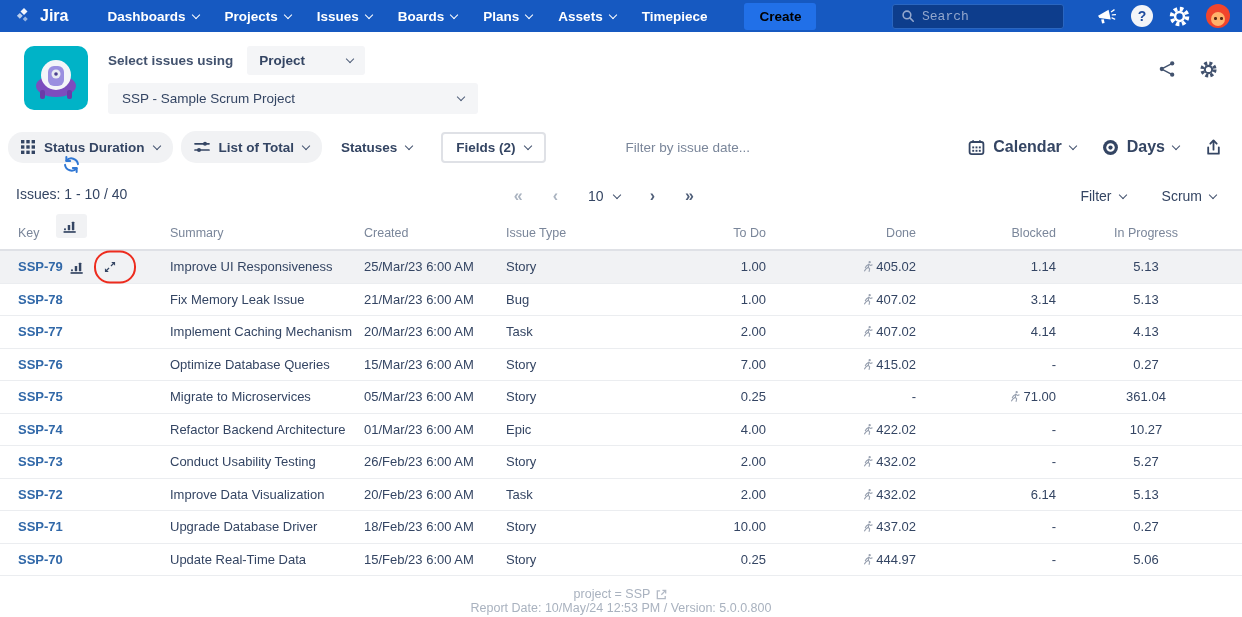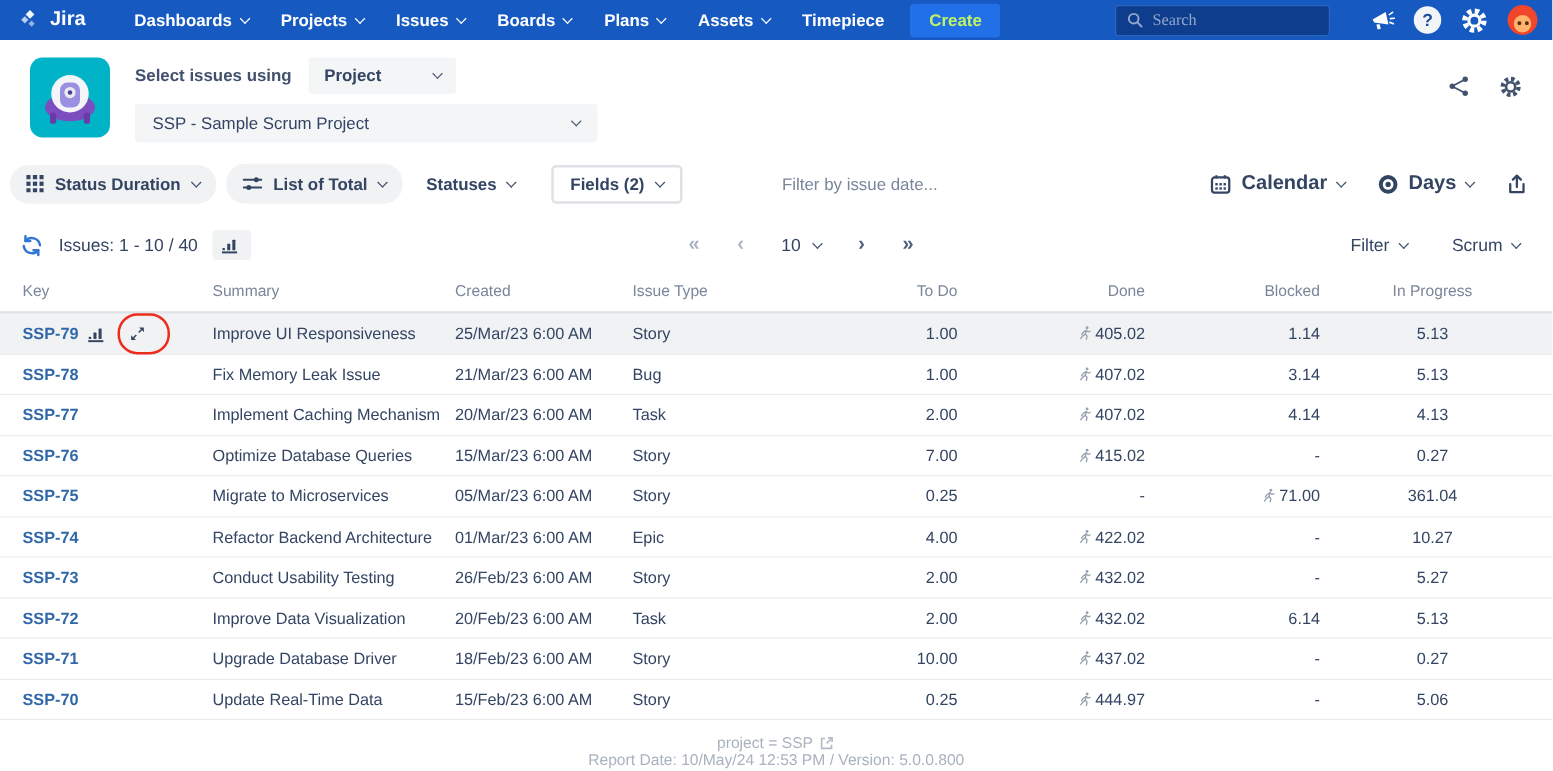--- a/index.html
+++ b/index.html
@@ -4,24 +4,24 @@
 <style>
   * { box-sizing: border-box; margin: 0; padding: 0; }
   html,body { width:1242px; height:617px; overflow:hidden; }
   body { font-family:"Liberation Sans", sans-serif; background:#fff; color:#344563; position:relative; }
 
   
   .navbar { height:32px; background:#1659c1; display:flex; align-items:center; padding:0 12px 0 14px; }
   .brand { display:flex; align-items:center; gap:6px; color:#fff; font-size:16px; font-weight:bold; margin-right:26px; }
   .nav-item { color:#fff; font-size:13.5px; font-weight:600; padding:0 13px; height:24px; display:flex; align-items:center; gap:7px; cursor:pointer; text-decoration:none; }
   .chev { width:6px; height:6px; border-right:1.7px solid currentColor; border-bottom:1.7px solid currentColor; transform:rotate(45deg); display:inline-block; margin-top:-3px; }
-  .create-btn { background:#2170e8; color:#bef264; font-size:13.5px; font-weight:700; border:none; border-radius:3px; padding:6px 15px; margin-left:8px; cursor:pointer; }
+  .create-btn { background:#2170e8; color:#000000; font-size:13.5px; font-weight:700; border:none; border-radius:3px; padding:6px 15px; margin-left:24px; cursor:pointer; }
   .nav-spacer { flex:1; }
   .search-box { width:172px; height:25px; background:#0d3d8c; border:1px solid #2a66c0; border-radius:3px; display:flex; align-items:center; padding:0 8px; gap:7px; margin-right:16px; }
-  .search-box input { background:transparent; border:none; outline:none; color:#f97316; font-size:13px; width:120px; font-family:Liberation Serif, serif; }
+  .search-box input { background:transparent; border:none; outline:none; color:#f97316; font-size:13px; width:120px; font-family:Liberation Mono, monospace; }
   .search-box input::placeholder { color:#93a7cd; }
   .nav-icon { color:#fff; margin-left:15px; display:flex; align-items:center; cursor:pointer; }
   .help-circle { width:22px; height:22px; border-radius:50%; background:#f2f4f8; color:#1c4a9e; font-weight:bold; font-size:14px; display:flex; align-items:center; justify-content:center; }
   .avatar { width:24px; height:24px; border-radius:50%; background:#f1452c; position:relative; overflow:hidden; }
   .avatar .face { position:absolute; left:5px; top:8px; width:14px; height:14px; border-radius:50%; background:#ffb36b; }
   .avatar .eye { position:absolute; width:2.5px; height:2.5px; border-radius:50%; background:#5b2b16; top:13px; }
 
   
   .report-header { display:flex; padding:14px 24px 0 24px; gap:20px; position:relative; }
   .app-icon { width:64px; height:64px; border-radius:10px; background:#00b3c7; flex:none; position:relative; }
@@ -42,21 +42,21 @@
   .tb-outline { background:#fff; border:2px solid #dfe1e6; border-radius:4px; padding:6px 13px; margin-left:16px; }
   .tb-plain { margin-left:6px; }
   .tb-btn .chev { border-color:#42526E; }
   .date-filter { color:#7A869A; font-size:13.5px; margin-left:80px; flex:1; cursor:text; }
   .tb-right { display:flex; align-items:center; gap:26px; margin-right:12px; }
   .tb-iconbtn { display:flex; align-items:center; gap:8px; font-size:16px; font-weight:700; color:#344563; cursor:pointer; }
   .tb-iconbtn .chev { border-color:#42526E; }
 
   
   .listbar { display:flex; align-items:center; margin-top:14px; padding:0 16px; height:36px; }
-  .lb-left { display:flex; align-items:center; gap:12px; }
+  .lb-left { display:flex; align-items:center; gap:12px;flex-direction:column; }
   .issues-count { font-size:14px; color:#344563; }
   .chart-btn { background:#f1f2f4; border-radius:3px; padding:5px 7px; display:flex; align-items:center; cursor:pointer; color:#344563; }
   .pagination { flex:1; display:flex; align-items:center; justify-content:center; gap:30px; font-size:16px; font-weight:bold; }
   .pg-disabled { color:#aab3c0; cursor:default; }
   .pg-active { color:#505f79; cursor:pointer; }
   .page-size { display:flex; align-items:center; gap:10px; font-size:14px; font-weight:normal; color:#344563; cursor:pointer; }
   .page-size .chev { border-color:#42526E; }
   .lb-right { display:flex; align-items:center; gap:36px; margin-right:10px; }
   .lb-right .tb-iconbtn { font-weight:normal; font-size:14px; }
 

